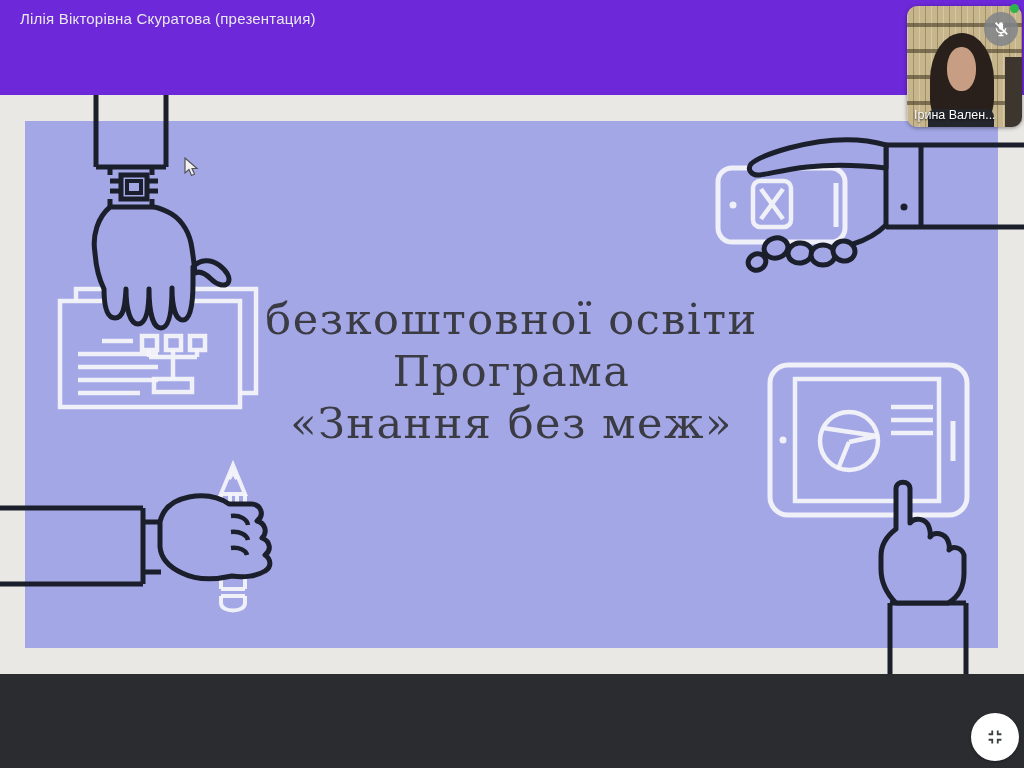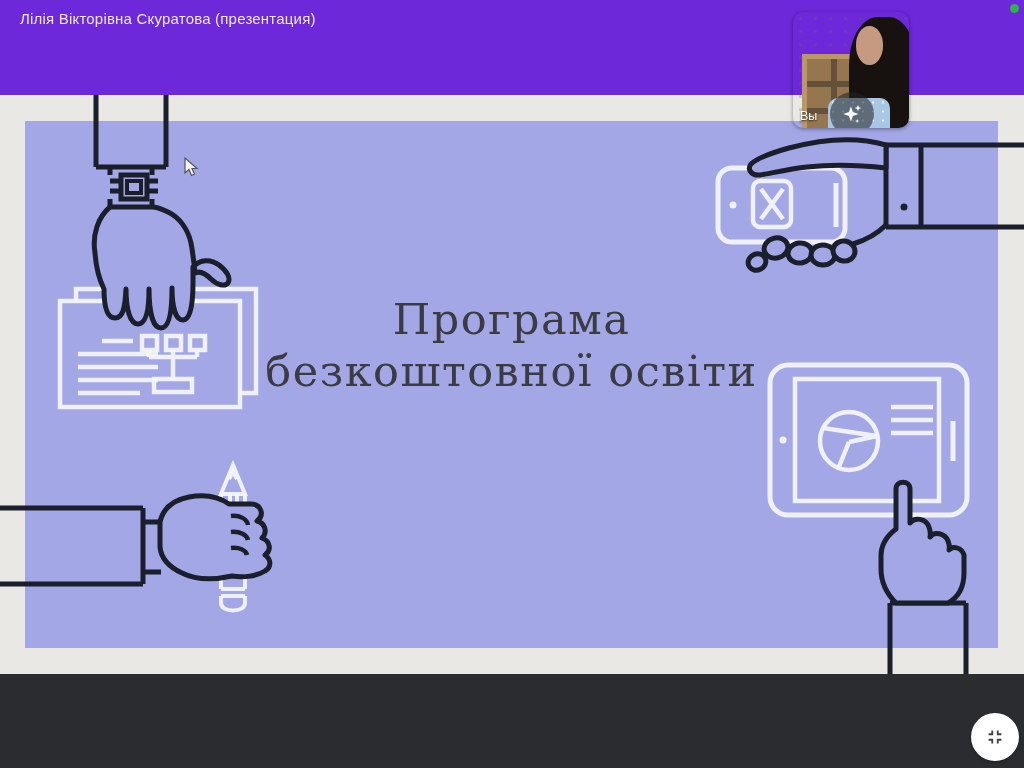--- a/index.html
+++ b/index.html
@@ -145,49 +145,52 @@
       <g stroke="#1b1e2b" stroke-width="5" fill="none" stroke-linejoin="round">
         <path d="M890,508 V579 M966,508 V579 M890,508 H966"></path>
         <path fill="#a3a7e6" d="M896,434 L896,394 C896,385 910,385 910,394 L910,428
              C914,422 926,423 929,432 C931,438 930,442 930,442 C934,436 945,438 948,446
              C950,451 949,455 949,455 C953,450 962,453 964,460 L964,478 C964,493 957,503 948,508
              L896,508 C887,499 881,488 881,474 L881,461 C881,449 888,440 896,434 Z"></path>
       </g>
     </svg>
 
     <div class="slide-title">
+      <span>безкоштовної освіти</span>
       <span>Програма</span>
-      <span>безкоштовної освіти</span>
+      <span>«Знання без меж»</span>
     </div>
 
     <svg class="cursor" width="16" height="22" viewBox="0 0 16 22">
       <polygon points="1,1 1,16 5,12.5 7.5,18.5 10.5,17 8,11.5 13,11.5" fill="#f2f2f2" stroke="#555" stroke-width="1.2"></polygon>
     </svg>
   </div>
 
   <div class="bottom-bar"></div>
 
   <button class="pip-button">
     <svg width="22" height="22" viewBox="0 0 24 24">
       <path d="M5 16h3v3h2v-5H5v2zm3-8H5v2h5V5H8v3zm6 11h2v-3h3v-2h-5v5zm2-11V5h-2v5h5V8h-3z" fill="#3c4043"></path>
     </svg>
   </button>
 
-  <div class="tile tile-self">
-    <div class="t1-wall"></div>
-    <div class="t1-door"></div>
-    <div class="t1-hair"></div>
-    <div class="t1-face"></div>
-    <div class="t1-shirt"></div>
-    <button class="effects-button">
-      <svg width="26" height="26" viewBox="0 0 24 24">
-        <path d="M11 5 L12.8 10.2 L18 12 L12.8 13.8 L11 19 L9.2 13.8 L4 12 L9.2 10.2 Z" fill="#fff"></path>
-        <path d="M17.5 3.5 l0.8 2.2 2.2 0.8 -2.2 0.8 -0.8 2.2 -0.8 -2.2 -2.2 -0.8 2.2 -0.8 Z" fill="#fff"></path>
-        <path d="M16.8 16.5 l0.5 1.5 1.5 0.5 -1.5 0.5 -0.5 1.5 -0.5 -1.5 -1.5 -0.5 1.5 -0.5 Z" fill="#fff"></path>
+
+  <div class="tile tile-irina">
+    <div class="t2-shelf"></div>
+    <div class="t2-cabinet"></div>
+    <div class="t2-hair"></div>
+    <div class="t2-face"></div>
+    <div class="t2-shirt"></div>
+    <div class="micoff-badge">
+      <svg width="20" height="20" viewBox="0 0 24 24">
+        <rect x="9.5" y="4" width="5" height="9" rx="2.5" fill="#fff"></rect>
+        <path d="M6.5,11 a5.5,5.5 0 0 0 11,0" stroke="#fff" stroke-width="1.8" fill="none"></path>
+        <line x1="12" y1="16.5" x2="12" y2="19" stroke="#fff" stroke-width="1.8"></line>
+        <line x1="9" y1="19.7" x2="15" y2="19.7" stroke="#fff" stroke-width="1.8"></line>
+        <line x1="5.5" y1="4.5" x2="19.5" y2="18.5" stroke="#fff" stroke-width="2.2"></line>
       </svg>
-    </button>
-    <span class="tile-label">Вы</span>
+    </div>
+    <span class="tile-label">Ірина Вален...</span>
   </div>
-
 
   <div class="camera-dot"></div>
 
 </div>
 
 </body></html>

